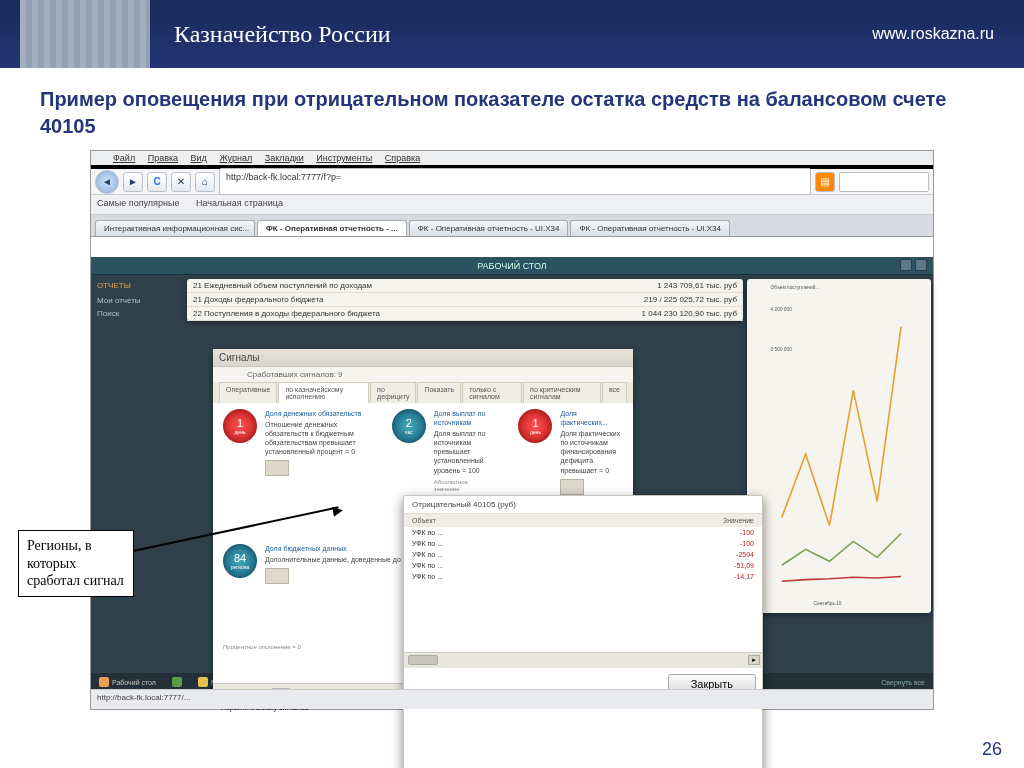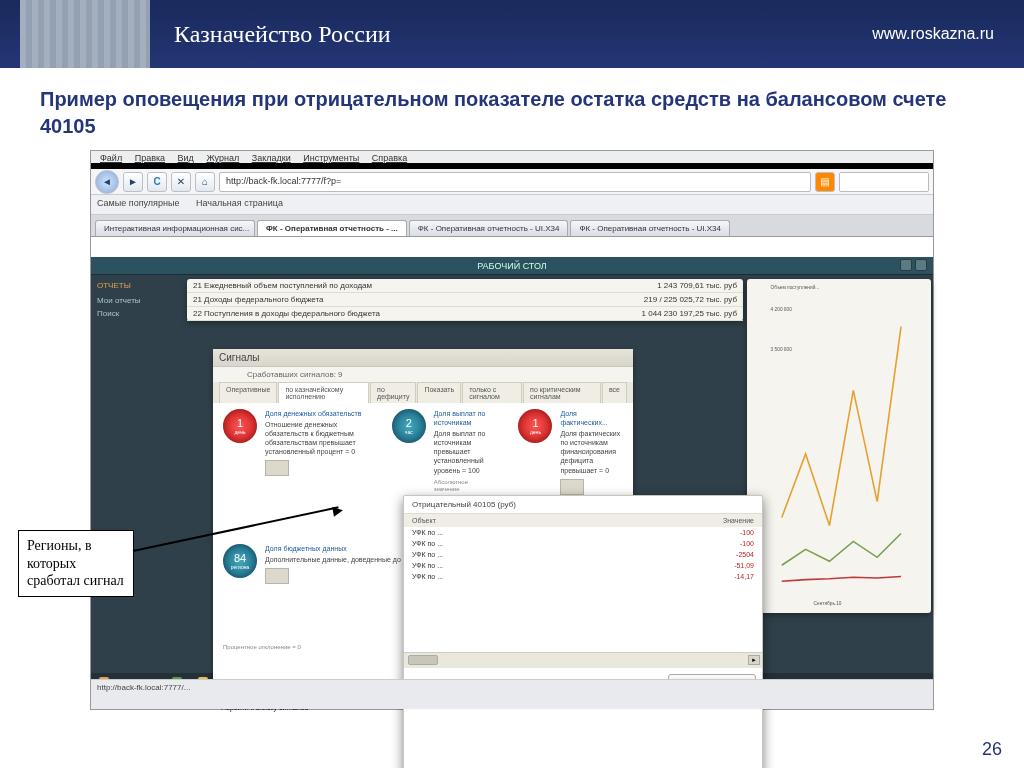--- a/index.html
+++ b/index.html
@@ -9,26 +9,26 @@
   .header-photo::before { content: ""; position: absolute; inset: 0; background: repeating-linear-gradient(90deg, #b5bcc8 0 6px, #9aa5b5 6px 12px); opacity: 0.6; }
   .header-title { color: #fff; font-size: 24px; font-family: Liberation Serif, serif; margin-left: 24px; flex: 1; }
   .header-url { color: #fff; font-size: 16px; margin-right: 10px; }
   .slide-title { color: #24357a; font-size: 20px; font-weight: bold; margin: 18px 40px 10px; line-height: 1.35; }
   .screenshot-wrap { margin: 10px 90px 0 90px; border: 1px solid #999; height: 560px; position: relative; background: #fff; }
   
   .br-title { height: 20px; background: linear-gradient(#1f6fd6, #0b4aa0); display: flex; align-items: center; color: #fff; font-size: 9px; padding: 0 4px; }
   .br-title .wc { margin-left: auto; display: flex; gap: 2px; }
   .wc span { width: 14px; height: 14px; background: #e0801c; border: 1px solid #7a3f0a; font-size: 9px; text-align: center; line-height: 12px; }
   .wc .close { background: #d44; color: #fff; }
-  .br-menu { height: 18px; background: #edeef0; font-size: 9px; padding: 2px 9px; color: #333; border-bottom: 6px solid #000000; }
+  .br-menu { height: 18px; background: #edeef0; font-size: 9px; padding: 2px 22px; color: #333; border-bottom: 4px solid #000000; }
   .br-menu span { margin-right: 10px; text-decoration: underline; }
   .br-nav { height: 26px; background: #f5f5f7; display: flex; align-items: center; padding: 0 4px; gap: 4px; border-bottom: 1px solid #ccc; }
   .nav-btn { width: 20px; height: 20px; border: 1px solid #b8c0cc; border-radius: 3px; background: linear-gradient(#fff,#e4e8ee); display: flex; align-items: center; justify-content: center; font-size: 10px; color: #246; }
   .nav-btn.big { width: 24px; height: 24px; border-radius: 12px; background: radial-gradient(#cfe4ff,#8aaad4); }
-  .url-bar { flex: 1; height: 20px; background: #fff; border: 1px solid #bbb; border-radius: 2px; font-size: 9px; padding: 3px 6px; color: #333; }
+  .url-bar { flex: 1; height: 27px; background: #fff; border: 1px solid #bbb; border-radius: 2px; font-size: 9px; padding: 3px 6px; color: #333; }
   .br-bookbar { height: 20px; background: #eef0f3; font-size: 9px; padding: 3px 6px; color: #444; border-bottom: 1px solid #ccc; }
   .br-bookbar span { margin-right: 14px; }
   .br-tabs { height: 22px; background: #d7dbe0; display: flex; align-items: flex-end; padding: 0 4px; gap: 2px; border-bottom: 1px solid #999; }
   .br-tab { height: 16px; padding: 3px 8px; font-size: 8px; background: linear-gradient(#f5f7fa,#d8dde4); border: 1px solid #aaa; border-bottom: none; border-radius: 3px 3px 0 0; color: #333; white-space: nowrap; overflow: hidden; max-width: 160px; }
   .br-tab.active { background: #fff; font-weight: bold; }
   
   .app { position: absolute; left: 0; right: 0; top: 106px; bottom: 18px; background: #30404a; }
   .app-header { height: 18px; background: #2c525f; color: #cfe; font-size: 9px; text-align: center; line-height: 18px; border-bottom: 1px solid #1a2e36; position: relative; }
   .app-header .winbtns { position: absolute; right: 6px; top: 2px; display: flex; gap: 3px; }
   .app-header .winbtns span { width: 12px; height: 12px; background: #5a7a86; border: 1px solid #2a3a42; border-radius: 2px; }
@@ -80,21 +80,21 @@
   .detail-foot { padding: 6px; text-align: right; }
   .detail-foot button { font-size: 11px; padding: 3px 22px; background: linear-gradient(#fafafa,#ddd); border: 1px solid #aaa; border-radius: 3px; }
   
   .app-bottom { height: 18px; background: #233038; display: flex; align-items: center; padding: 0 8px; gap: 16px; font-size: 7px; color: #c8c5ba; }
   .app-bottom .bi { display: flex; align-items: center; gap: 3px; }
   .app-bottom .ic { width: 10px; height: 10px; background: #e6a050; border-radius: 2px; }
   .app-bottom .ic.star { background: #e6c050; }
   .app-bottom .ic.green { background: #5a9a4a; }
   .app-bottom .right { margin-left: auto; color: #8aa; }
   
-  .br-status { position: absolute; left: 0; right: 0; bottom: 0; height: 30px; background: #e8eaee; border-top: 1px solid #ccc; font-size: 8px; color: #444; padding: 3px 6px; }
+  .br-status { position: absolute; left: 0; right: 0; bottom: 0; height: 20px; background: #e8eaee; border-top: 1px solid #ccc; font-size: 8px; color: #444; padding: 3px 6px; }
   
   .callout { position: absolute; left: 18px; top: 530px; width: 116px; background: #fff; border: 1px solid #000; padding: 6px 8px; font-size: 14px; font-family: "Times New Roman", serif; line-height: 1.25; }
   .callout-line { position: absolute; left: 133px; top: 550px; width: 210px; height: 2px; background: #000; transform-origin: left center; transform: rotate(-12deg); }
   .callout-arrow { position: absolute; left: 333px; top: 506px; width: 0; height: 0; border-left: 10px solid #000; border-top: 5px solid transparent; border-bottom: 5px solid transparent; transform: rotate(-10deg); }
   .page-num { position: absolute; right: 22px; bottom: 8px; color: #24357a; font-size: 18px; }
 </style>
 </head>
 <body>
 
 <div class="header-bar">
@@ -160,21 +160,21 @@
           <div class="dt-row">
               <span class="l">21  Ежедневный объем поступлений по доходам</span>
               <span class="r">1 243 709,61 тыс. руб</span>
             </div>
           <div class="dt-row">
               <span class="l">21  Доходы федерального бюджета</span>
               <span class="r">219 / 225 025,72 тыс. руб</span>
             </div>
           <div class="dt-row">
               <span class="l">22  Поступления в доходы федерального бюджета</span>
-              <span class="r">1 044 230 197,25 тыс. руб</span>
+              <span class="r">1 044 230 120,90 тыс. руб</span>
             </div>
         </div>
 
         <div class="chart-area">
           <svg viewBox="0 0 184 420">
             <text x="6" y="12" font-size="6" fill="#555">Объем поступлений...</text>
             <text x="6" y="40" font-size="6" fill="#555">4 200 000</text>
             <text x="6" y="90" font-size="6" fill="#555">3 500 000</text>
             <polyline points="20,300 50,220 80,310 110,140 140,280 170,60" stroke="#e6a030" stroke-width="2" fill="none"></polyline>
             <polyline points="20,360 50,340 80,355 110,330 140,350 170,320" stroke="#7aa050" stroke-width="2" fill="none"></polyline>

